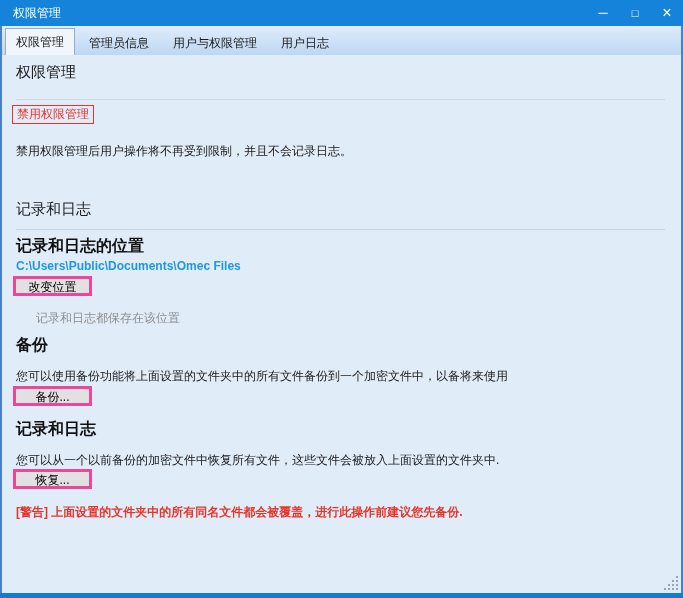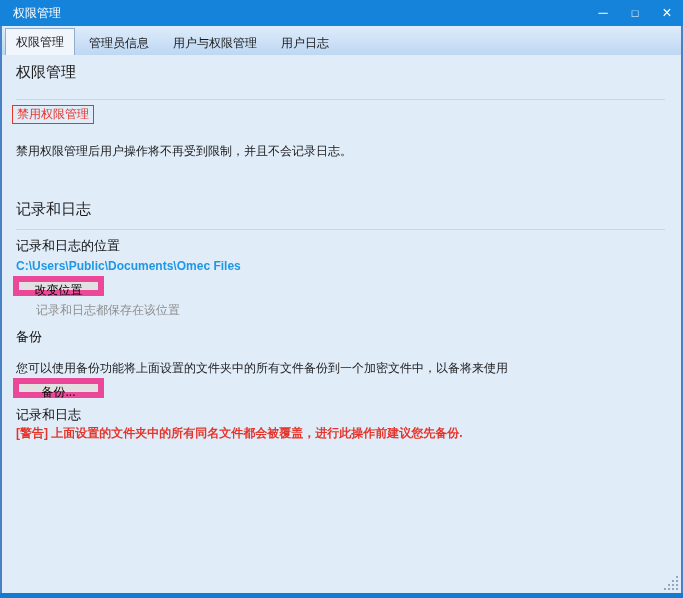--- a/index.html
+++ b/index.html
@@ -35,30 +35,30 @@
 
   .section-title { font-size: 15px; font-weight: 400; color: #1b1b1b; line-height: 20px; margin-top: 7px; }
   .section-title.second { margin-top: 41px; }
   .hr { height: 1px; background: #ccd6e2; margin-top: 17px; }
   .hr.second { margin-top: 10px; }
 
   .danger-box { display: inline-block; margin: 5px 0 16px -4px; padding: 2px 4px;
                 border: 1px solid #e5352b; color: #e5352b; font-size: 12px; line-height: 13px; cursor: default; }
 
   .desc { font-size: 12px; color: #1a1a1a; line-height: 14px; margin-top: 4px; }
-  .group-label { font-size: 13px; font-weight: 400; color: #111111; line-height: 14px; }
+  .group-label { font-size: 16px; font-weight: 700; color: #111111; line-height: 14px; }
   .group-label.loc { margin-top: 9px; }
   .group-label.bak { margin-top: 13px; }
   .group-label.res { margin-top: 10px; }
 
   .path-link { display: block; font-size: 12px; font-weight: 700; color: #1e97e4;
                line-height: 13px; margin-top: 7px; text-decoration: none; cursor: default; }
 
-  .btn { display: block; width: 91px; height: 20px; margin: 3px 0 8px -3px;
-         background: #e1e1e1; border: 6px solid #ec4899; font-size: 12px; color: #000000;
+  .btn { display: block; width: 79px; height: 20px; margin: 3px 0 16px -3px;
+         background: #e1e1e1; border: 3px solid #ec4899; font-size: 12px; color: #000000;
          font-family: inherit; text-align: center; line-height: 17px; cursor: default; }
   .btn.restore { margin-top: 2px; }
 
   .note { font-size: 12px; color: #8e8e8e; line-height: 13px; margin-top: 2px; margin-left: 20px; }
   .desc.tight { margin-top: 17px; }
   .warning { font-size: 12px; font-weight: 700; color: #e5352b; line-height: 14px; margin-top: 4px; }
 
   
   .bottombar { position: absolute; left: 0; right: 0; bottom: 0; height: 5px; background: #117cd6; }
   .resize-grip { position: absolute; right: 4px; bottom: 7px; width: 15px; height: 15px; }
@@ -100,20 +100,22 @@
       <div class="group-label loc">记录和日志的位置</div>
       <a class="path-link">C:\Users\Public\Documents\Omec Files</a>
       <button class="btn">改变位置</button>
       <div class="note">记录和日志都保存在该位置</div>
 
       <div class="group-label bak">备份</div>
       <div class="desc tight">您可以使用备份功能将上面设置的文件夹中的所有文件备份到一个加密文件中，以备将来使用</div>
       <button class="btn">备份...</button>
 
       <div class="group-label res">记录和日志</div>
+      <div class="desc tight">您可以从一个以前备份的加密文件中恢复所有文件，这些文件会被放入上面设置的文件夹中.</div>
+      <button class="btn restore">恢复...</button>
       <div class="warning">[警告] 上面设置的文件夹中的所有同名文件都会被覆盖，进行此操作前建议您先备份.</div>
 
     </div>
   </div>
 
   <div class="bottombar"></div>
 
   <svg class="resize-grip" viewBox="0 0 15 15" xmlns="http://www.w3.org/2000/svg">
     <g fill="#93a6bf">
       <rect x="12" y="0" width="2" height="2"></rect>

